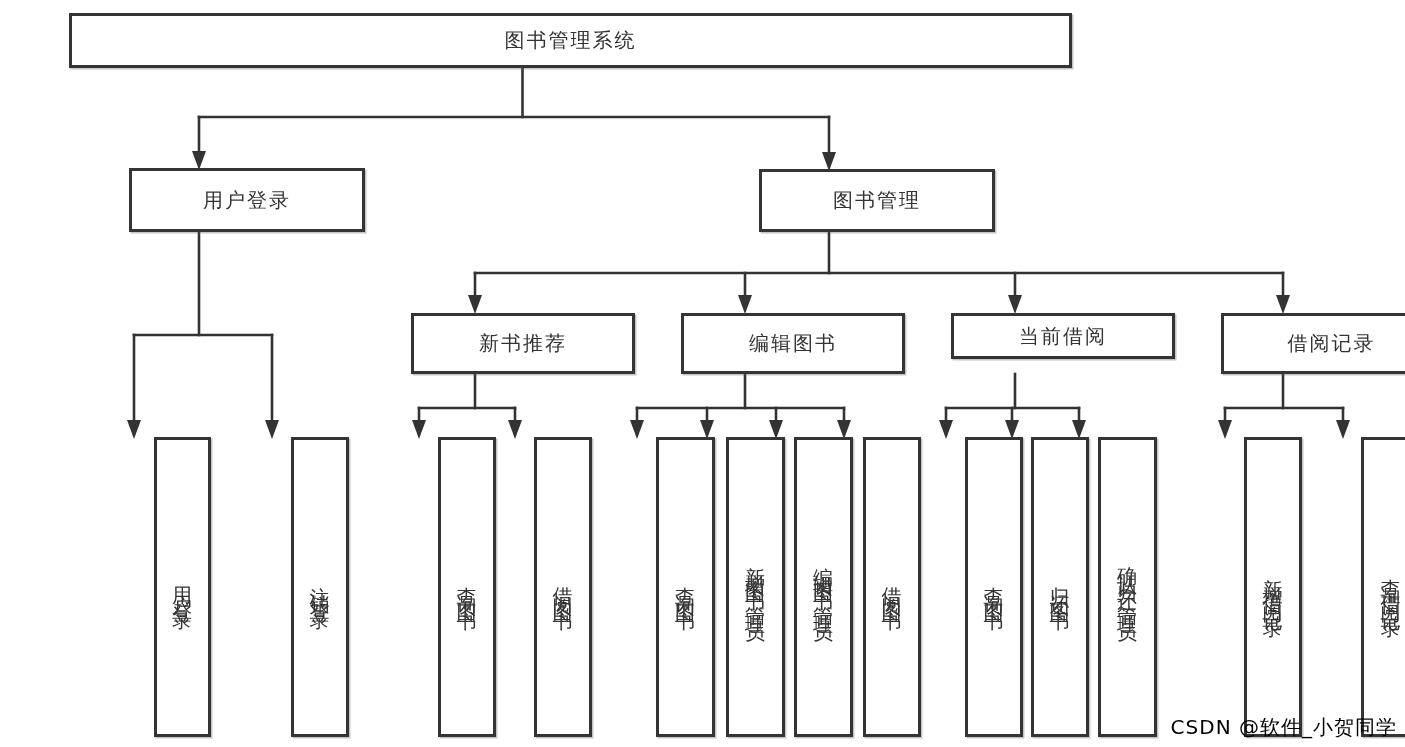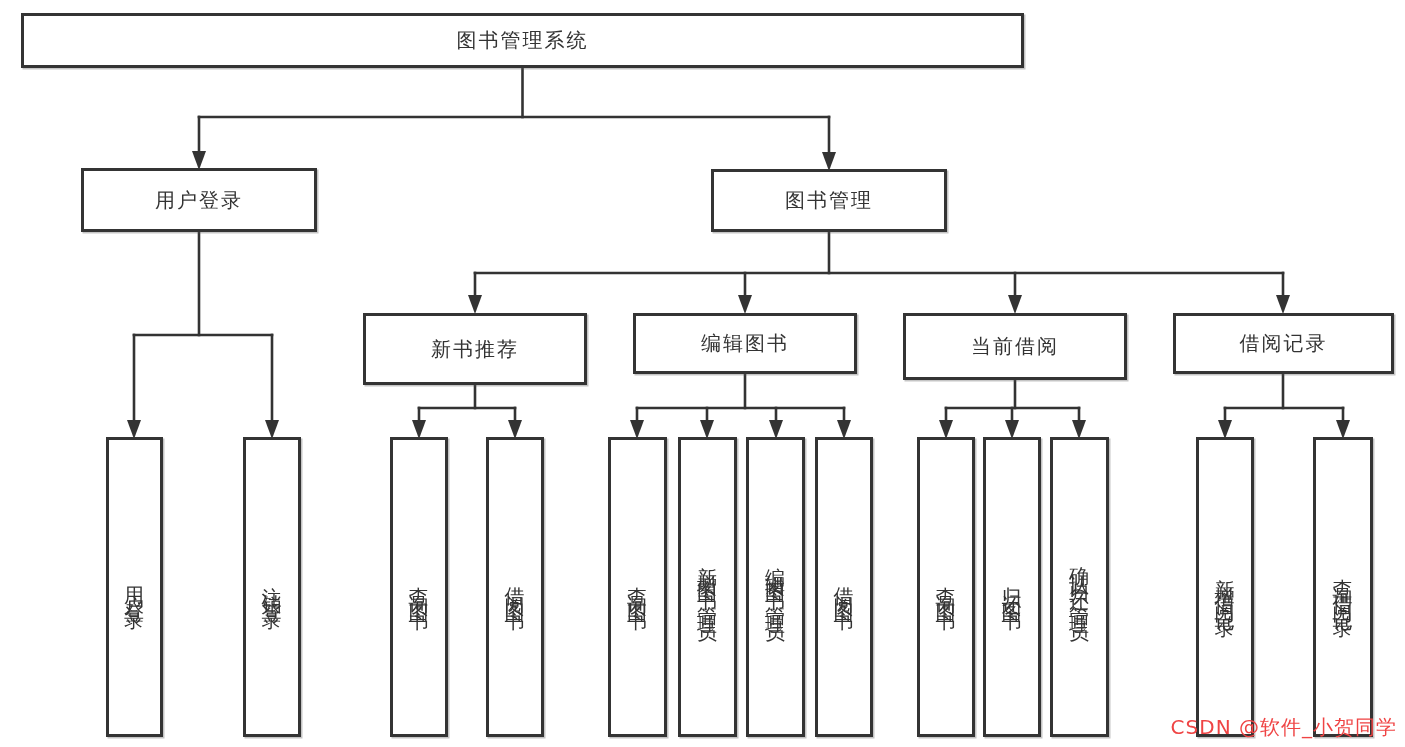--- a/index.html
+++ b/index.html
@@ -22,35 +22,36 @@
     background: #ffffff;
     border: 3px solid #343434;
     box-shadow: 1.5px 1.5px 0 rgba(90,90,90,0.35);
     display: flex;
     align-items: center;
     justify-content: center;
     color: #333333;
     font-size: 20px;
     letter-spacing: 2px;
     z-index: 2;
+    margin-left: 48px;
   }
   .leaf span {
     writing-mode: vertical-rl;
     text-orientation: mixed;
     letter-spacing: 8px;
     line-height: 1.1;
     white-space: nowrap;
   }
   #watermark {
     position: absolute;
     right: 8px;
     top: 714px;
     font-size: 20px;
     letter-spacing: 1px;
-    color: #ef4444;
+    color: #000000;
     z-index: 5;
   }
   line, path { stroke: #333333; stroke-width: 2.6; fill: none; stroke-linecap: square; }
   polygon { fill: #333333; stroke: none; }
 </style>
 </head>
 <body>
 
 <div id="stage">
 
@@ -128,23 +129,23 @@
       <path d="M1343 408 V421"></path>
       <polygon points="1336,420 1350,420 1343,439"></polygon>
     </g>
   </svg>
 
   <div class="node" style="left:21px; top:13px; width:1003px; height:55px;">图书管理系统</div>
 
   <div class="node" style="left:81px; top:168px; width:236px; height:64px;">用户登录</div>
   <div class="node" style="left:711px; top:169px; width:236px; height:63px;text-align:right;">图书管理</div>
 
-  <div class="node" style="left:363px; top:313px; width:224px; height:72px;">新书推荐</div>
+  <div class="node" style="left:363px; top:313px; width:224px; height:61px;">新书推荐</div>
   <div class="node" style="left:633px; top:313px; width:224px; height:61px;">编辑图书</div>
-  <div class="node" style="left:903px; top:313px; width:224px; height:67px;">当前借阅</div>
+  <div class="node" style="left:903px; top:313px; width:224px; height:46px;">当前借阅</div>
   <div class="node" style="left:1173px; top:313px; width:221px; height:61px;">借阅记录</div>
 
   <div class="node leaf" style="left:106px; top:437px; width:57px; height:300px;">
     <span>用户登录</span>
   </div>
   <div class="node leaf" style="left:243px; top:437px; width:58px; height:300px;">
     <span>注销登录</span>
   </div>
 
   <div class="node leaf" style="left:390px; top:437px; width:58px; height:300px;">

